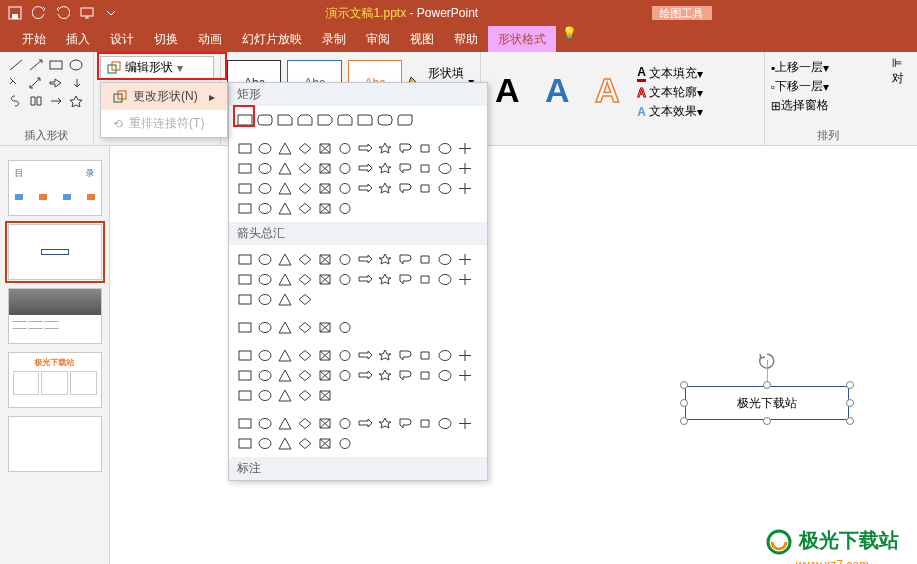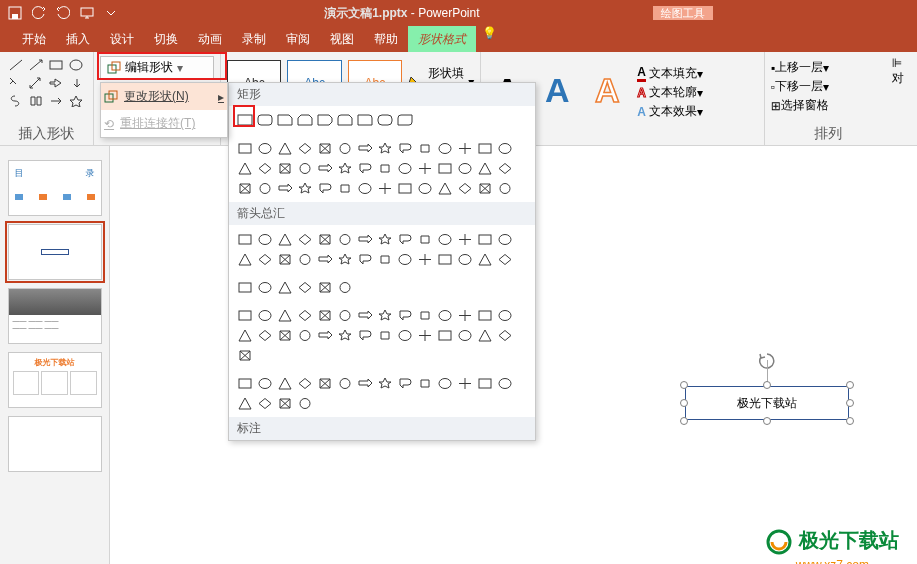--- a/index.html
+++ b/index.html
@@ -1,56 +1,56 @@
 <!DOCTYPE html>
 <html><head>
 <meta charset="utf-8">
 <style>
 *{margin:0;padding:0;box-sizing:border-box;font-family:"Microsoft YaHei",sans-serif;font-size:12px;}
 body{background:#fff;overflow:hidden;}
 .qat{height:26px;background:#b7472a;display:flex;align-items:center;padding:0 4px;color:#fff;}
 .qat-item{width:22px;height:22px;display:flex;align-items:center;justify-content:center;margin-right:2px;cursor:pointer;}
 .title-area{flex:1;text-align:center;color:#fff;font-size:12px;}
-.title-area .fn{color:#e5e5e5;font-weight:bold;}
+.title-area .fn{color:#fde047;}
 .tool-tab{background:#f3a48c;padding:1px 8px;margin-left:170px;font-size:11px;}
 .tabs{height:26px;background:#b7472a;display:flex;align-items:flex-start;color:#fff;padding-left:12px;}
 .tab{padding:0 10px;height:26px;display:flex;align-items:center;cursor:pointer;}
-.tab.active{background:#86efac;color:#b7472a;font-style:italic;}
+.tab.active{background:#f0abfc;color:#b7472a;}
 .bulb{margin:0 6px;}
 .ribbon{height:94px;background:#f3f3f3;border-bottom:1px solid #d4d4d4;display:flex;position:relative;}
 .rgroup{border-right:1px solid #d4d4d4;padding:2px 6px;text-align:center;position:relative;}
-.rgroup .gt{position:absolute;bottom:2px;left:0;right:0;font-size:14px;color:#5a5a5a;}
+.rgroup .gt{position:absolute;bottom:2px;left:0;right:0;font-size:11px;color:#5a5a5a;}
 .shape-gallery{width:90px;display:flex;flex-wrap:wrap;align-content:flex-start;padding-top:2px;}
 .sg-cell{width:20px;height:18px;display:flex;align-items:center;justify-content:center;}
 .sg-cell svg{stroke:#3b3b3b;fill:none;}
 .edit-shape-region{width:130px;padding-top:4px;}
 .edit-btn{border:1px solid #c0c0c0;background:#fdfdfd;padding:2px 6px;display:flex;align-items:center;font-size:12px;cursor:pointer;}
 .red-box{position:absolute;border:2px solid #e81e1e;pointer-events:none;}
 .dropdown{position:absolute;left:100px;top:82px;width:128px;border:1px solid #c8c8c8;background:#fff;box-shadow:2px 2px 6px rgba(0,0,0,0.2);z-index:20;}
-.dd-item{padding:5px 3px;display:flex;align-items:center;cursor:pointer;color:#444;text-decoration:underline;}
+.dd-item{padding:5px 12px;display:flex;align-items:center;cursor:pointer;color:#444;}
 .dd-item.hov{background:#fce4d6;}
 .dd-item svg,.dd-item .ico{margin-right:6px;}
 .dd-item .arrow{margin-left:auto;}
 .dd-item.disabled{color:#b0b0b0;}
 .styles-group{display:flex;align-items:flex-start;padding-top:6px;gap:6px;}
 .style-sample{width:58px;height:46px;border:1px solid #c8c8c8;display:flex;align-items:center;justify-content:center;background:#fff;}
 .fill-opts{padding-top:4px;font-size:12px;}
 .fill-row{display:flex;align-items:center;padding:1px 0;cursor:pointer;}
 .fill-row svg{margin-right:3px;}
 .wa-group{display:flex;align-items:center;padding-top:6px;gap:10px;}
 .wa-sample{font-size:34px;font-weight:700;width:40px;text-align:center;}
 .txt-opts{font-size:12px;padding-top:4px;}
 .txt-row{display:flex;align-items:center;padding:1px 0;cursor:pointer;}
 .arr-opts{font-size:12px;padding-top:4px;}
 .main{display:flex;height:444px;}
 .thumbs{width:110px;background:#f3f3f3;border-right:1px solid #d4d4d4;padding:6px 4px;overflow:hidden;}
 .thumb{margin:8px auto;width:94px;height:56px;background:#fff;border:1px solid #c8c8c8;position:relative;}
 .thumb.sel{outline:2px solid #c43e1c;outline-offset:1px;}
 .thumb .tc{position:absolute;inset:0;}
-.shape-flyout{position:absolute;left:228px;top:82px;width:308px;border:1px solid #c8c8c8;background:#fff;box-shadow:2px 2px 6px rgba(0,0,0,0.2);z-index:15;max-height:478px;}
+.shape-flyout{position:absolute;left:228px;top:82px;width:260px;border:1px solid #c8c8c8;background:#fff;box-shadow:2px 2px 6px rgba(0,0,0,0.2);z-index:15;max-height:478px;}
 .sh-hdr{background:#eef1f5;color:#5a5a5a;padding:3px 8px;font-size:12px;}
 .sh-grid{display:flex;flex-wrap:wrap;padding:4px 6px;}
 .sh-cell{width:20px;height:20px;display:flex;align-items:center;justify-content:center;cursor:pointer;}
 .sh-cell svg{stroke:#3b3b3b;fill:none;stroke-width:1;}
 .canvas{flex:1;background:#fff;position:relative;}
 .shape-obj{position:absolute;left:575px;top:240px;width:164px;height:34px;}
 .shape-rect{position:absolute;inset:0;border:1.5px solid #2f528f;background:#fff;display:flex;align-items:center;justify-content:center;color:#000;}
 .handle{position:absolute;width:8px;height:8px;border:1px solid #7f7f7f;background:#fff;border-radius:50%;}
 .rot{position:absolute;left:50%;top:-34px;transform:translateX(-50%);color:#7f7f7f;}
 .watermark{position:absolute;right:18px;bottom:18px;text-align:left;}
@@ -96,20 +96,21 @@
     <span class="tool-tab">绘图工具</span>
   </div>
 </div>
 
 <div class="tabs">
   <div class="tab">开始</div>
   <div class="tab">插入</div>
   <div class="tab">设计</div>
   <div class="tab">切换</div>
   <div class="tab">动画</div>
+  <div class="tab">幻灯片放映</div>
   <div class="tab">录制</div>
   <div class="tab">审阅</div>
   <div class="tab">视图</div>
   <div class="tab">帮助</div>
   <div class="tab active">形状格式</div>
   <span class="bulb">💡</span>
 </div>
 
 <div class="ribbon">
   <div class="rgroup" style="width:94px">

